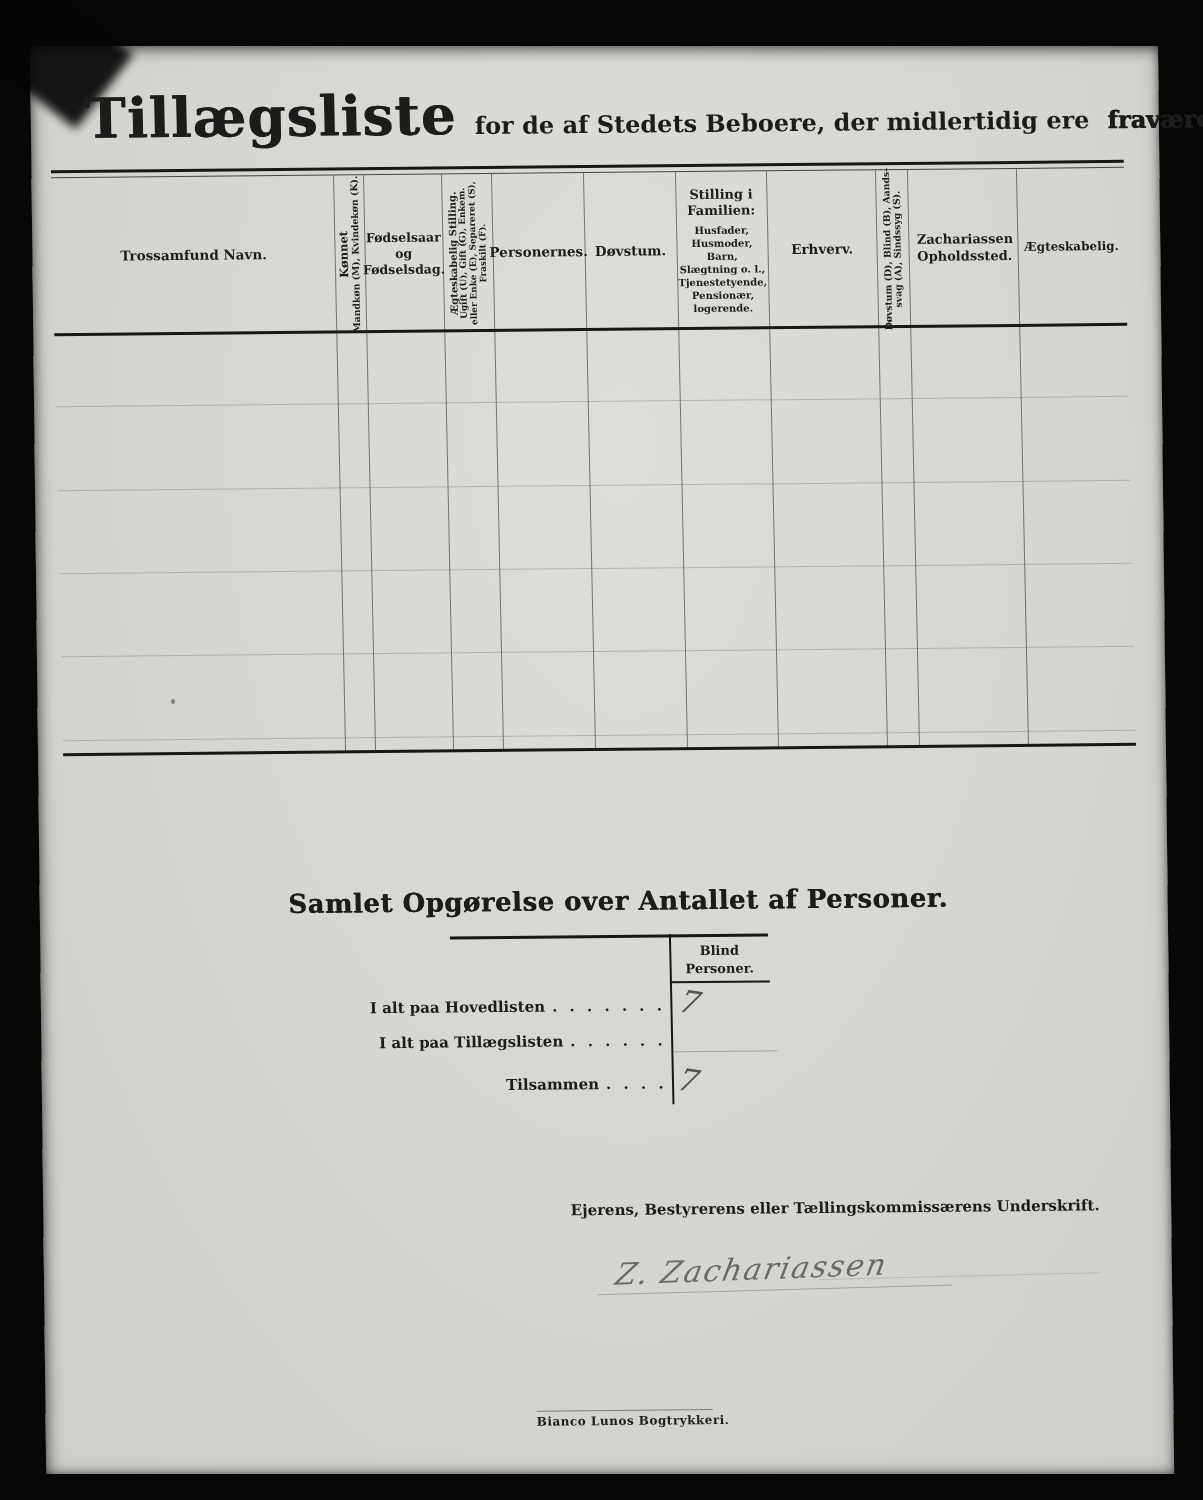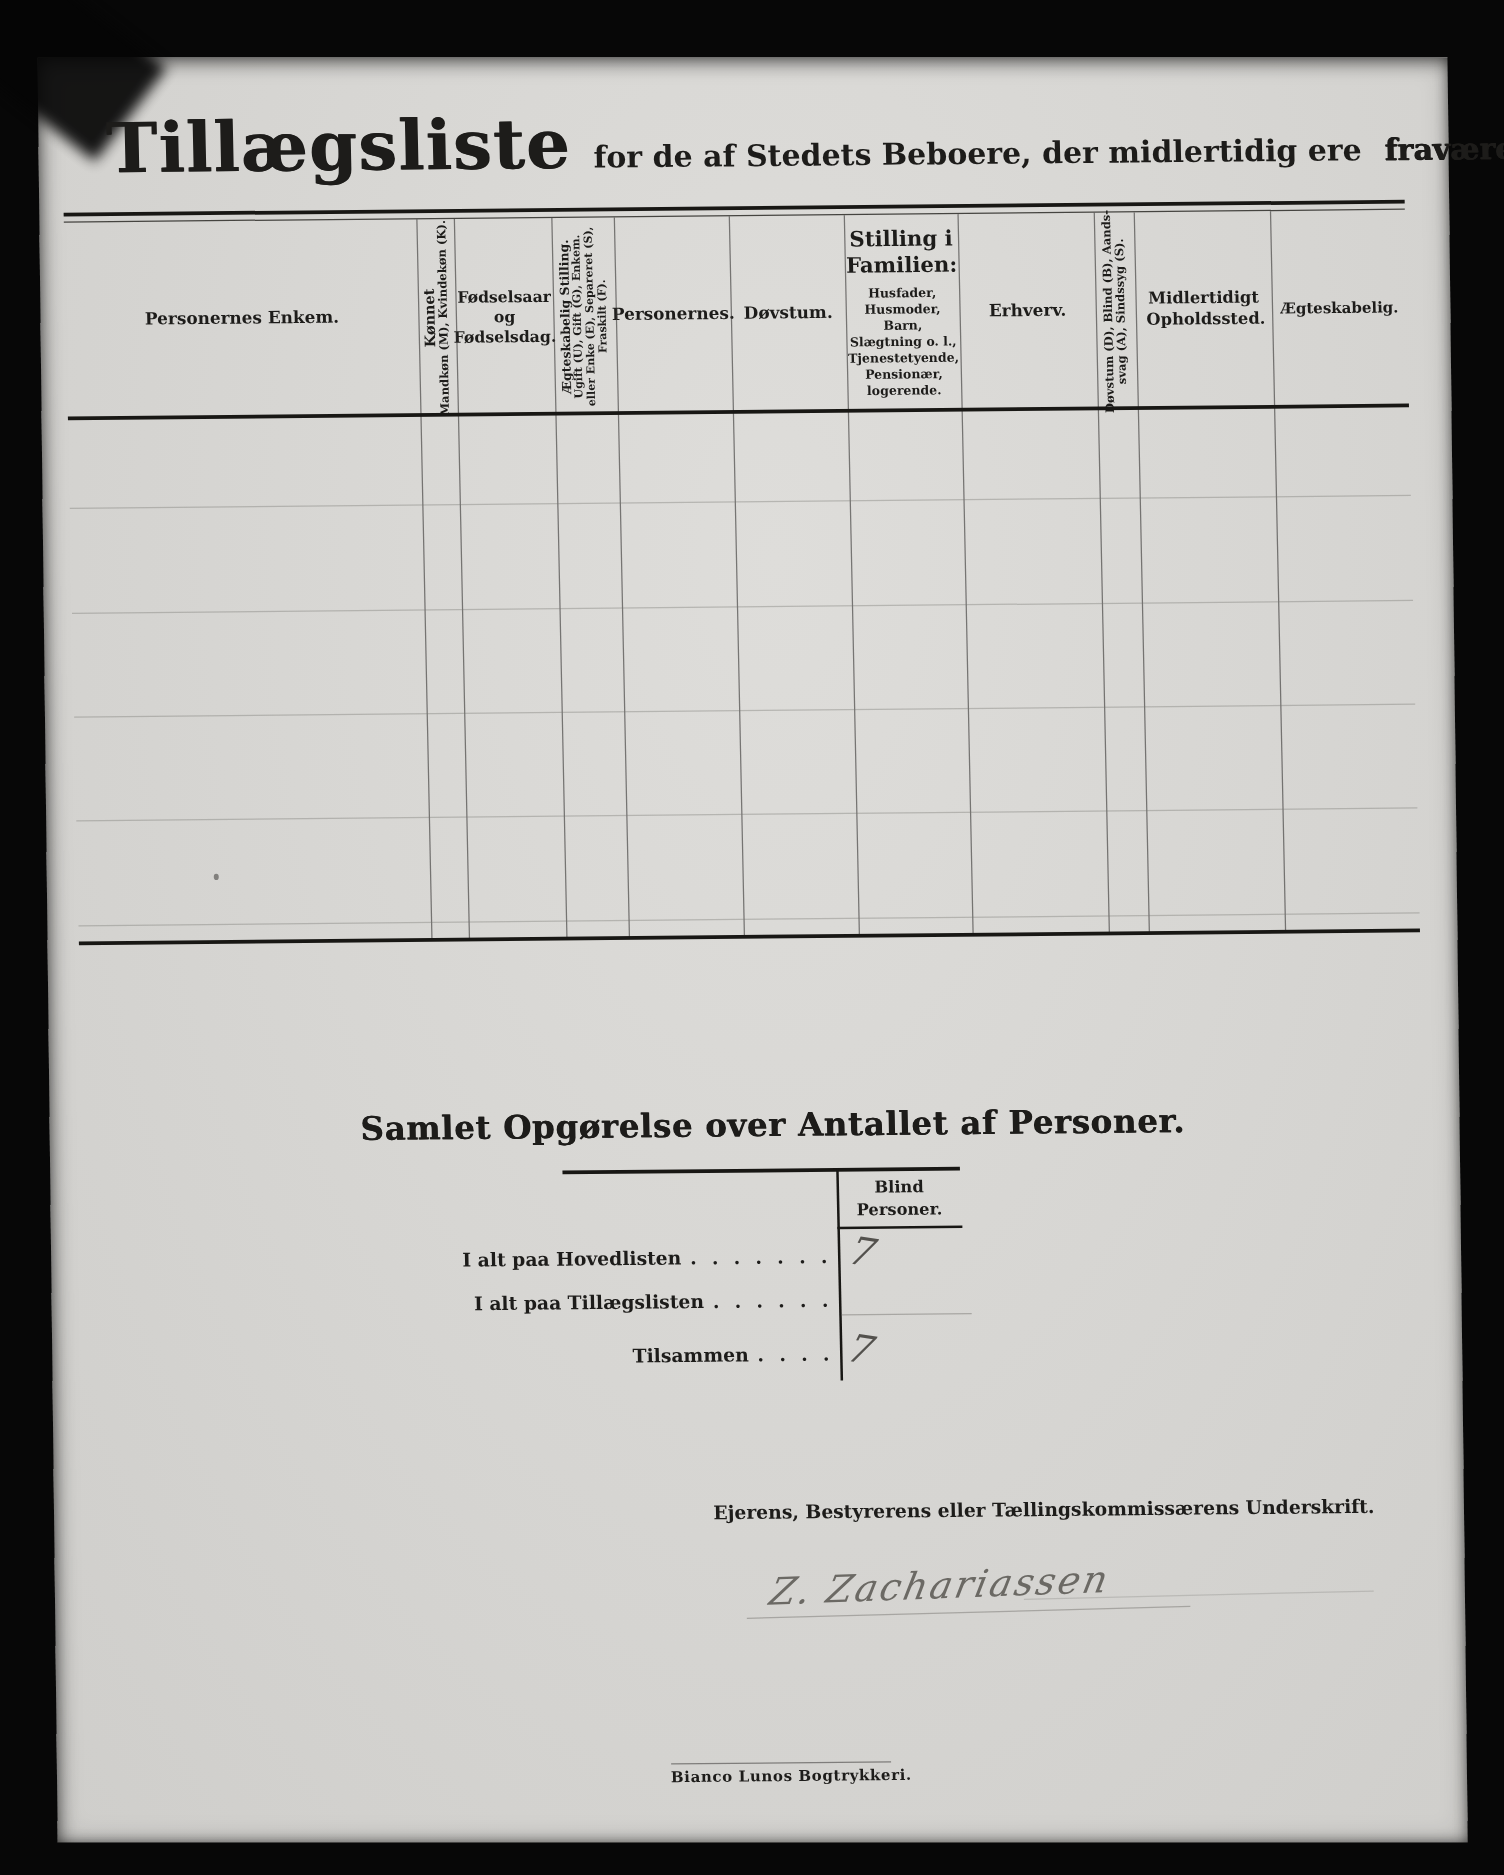--- a/index.html
+++ b/index.html
@@ -56,21 +56,21 @@
   .vline{position:absolute;top:132px;height:576px;width:1px;background:rgba(55,54,52,.62);}
   .rowline{position:absolute;left:25px;width:1073px;height:1px;background:rgba(118,117,113,.38);}
   .rot{
     position:absolute;transform:rotate(-90deg);
     display:flex;flex-direction:column;align-items:center;justify-content:center;
     text-align:center;font-weight:bold;line-height:1.12;white-space:nowrap;
   }
   .rot-l1{font-size:11.5px;}
   .rot-l2{font-size:9.3px;}
   .rot-s{font-size:8.8px;}
-  .fam-title{font-size:17px;line-height:1.25;margin-bottom:5px;}
+  .fam-title{font-size:13px;line-height:1.25;margin-bottom:5px;}
   .fam-sub{font-size:10px;line-height:1.3;font-weight:bold;}
   .speck{position:absolute;border-radius:50%;background:#555350;}
   
   .sum-heading{
     position:absolute;left:247px;top:845px;width:640px;
     text-align:center;font-size:26px;font-weight:bold;letter-spacing:.5px;
     text-shadow:.4px 0 0 currentColor;white-space:nowrap;
   }
   .sum-colhead{
     position:absolute;left:629px;top:902px;width:96px;text-align:center;
@@ -115,21 +115,21 @@
       <div class="title-row">
         <span class="title-main">Tillægsliste</span>
         <span class="title-sub">for de af Stedets Beboere, der midlertidig ere</span>
         <span class="title-sub-strong">fraværende.</span>
       </div>
 
       <div class="rule" style="left:25px;top:124px;width:1073px;height:3px;"></div>
       <div class="rule" style="left:25px;top:131px;width:1073px;height:1px;background:#454440;"></div>
 
       <div class="hcell" style="left:25px;width:282px;font-size:13.5px;">
-        <span>Personernes Enkem.</span>
+        <span>Trossamfund Navn.</span>
       </div>
 
       <div class="rot" style="left:247px;top:198px;width:150px;height:26px;">
         <div class="rot-l1">Kønnet</div>
         <div class="rot-l2">Mandkøn (M), Kvindekøn (K).</div>
       </div>
 
       <div class="hcell" style="left:337px;width:78px;font-size:12.5px;">
         <span>Fødselsaar og Fødselsdag.</span>
       </div>
@@ -157,21 +157,21 @@
       <div class="hcell" style="left:740px;width:109px;font-size:13.5px;">
         <span>Erhverv.</span>
       </div>
 
       <div class="rot" style="left:790px;top:199px;width:150px;height:24px;">
         <div class="rot-l2">Døvstum (D), Blind (B), Aands-</div>
         <div class="rot-l2">svag (A), Sindssyg (S).</div>
       </div>
 
       <div class="hcell" style="left:881px;width:109px;font-size:13px;">
-        <span style="width:92px;">Midlertidigt Opholdssted.</span>
+        <span style="width:92px;">Zachariassen Opholdssted.</span>
       </div>
 
       <div class="hcell" style="left:990px;width:108px;font-size:12px;">
         <span>Ægteskabelig.</span>
       </div>
 
       <div class="vline" style="left:307px;"></div>
       <div class="vline" style="left:337px;"></div>
       <div class="vline" style="left:415px;"></div>
       <div class="vline" style="left:465px;"></div>

